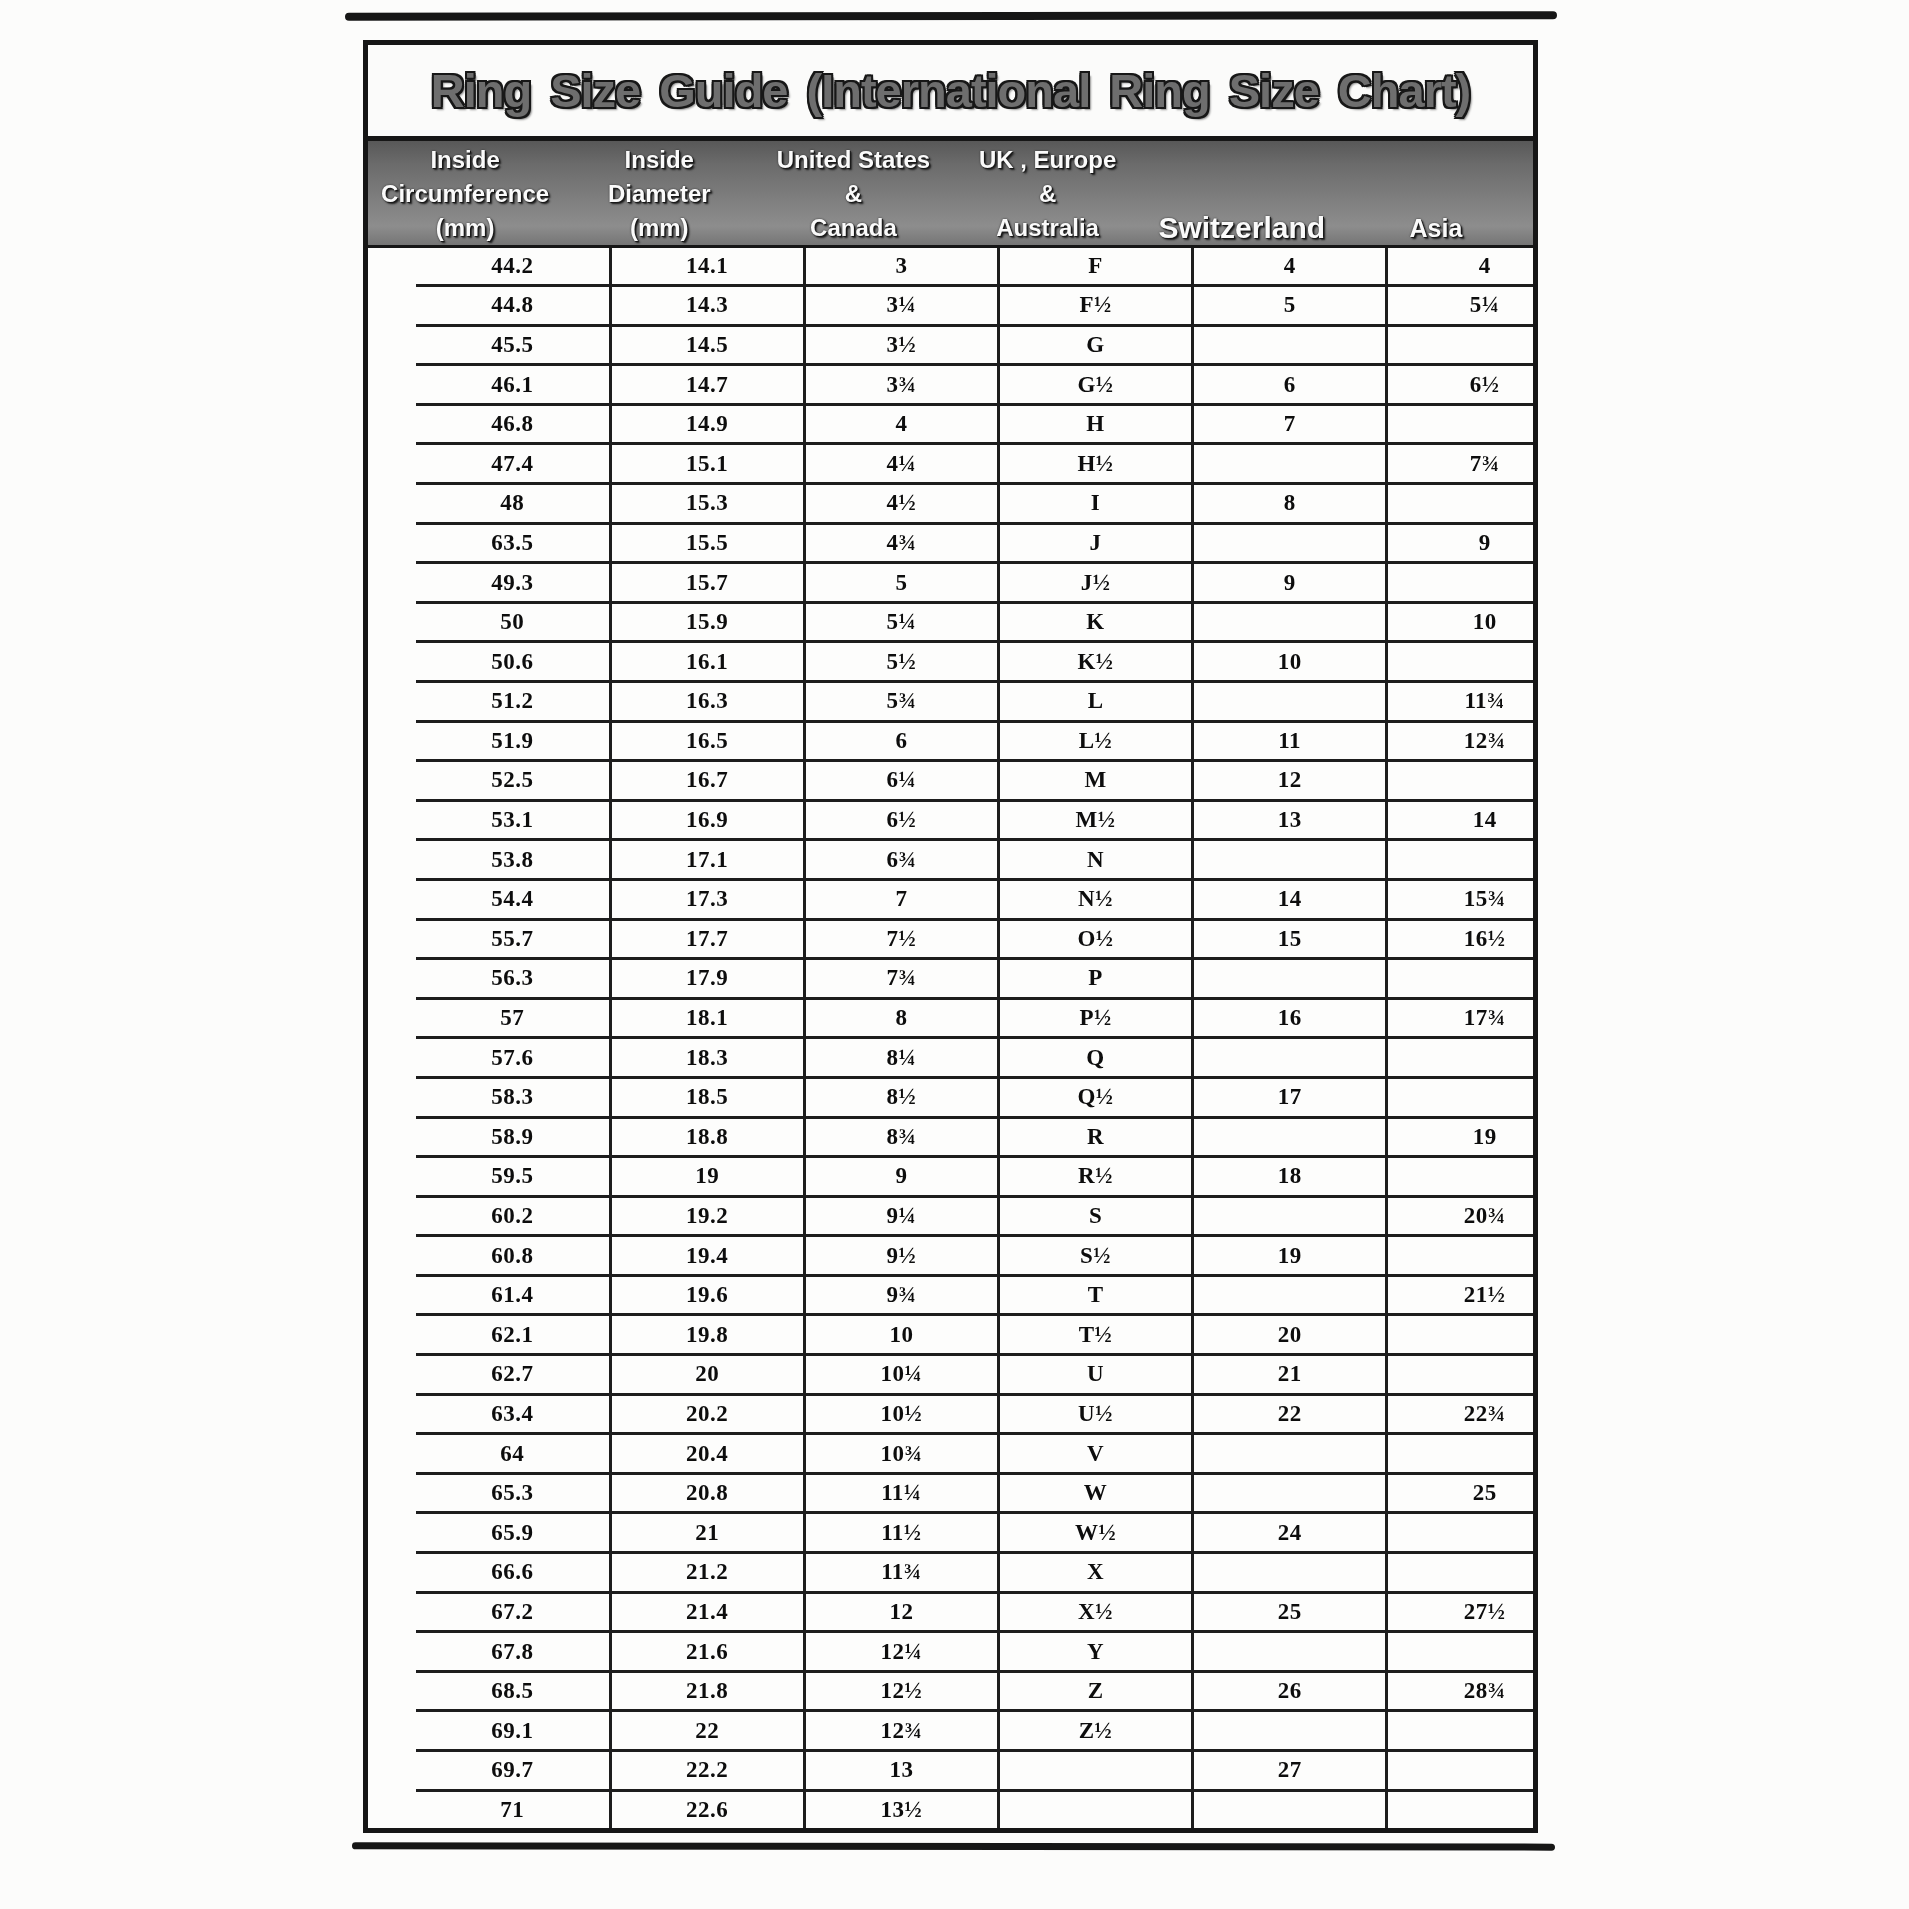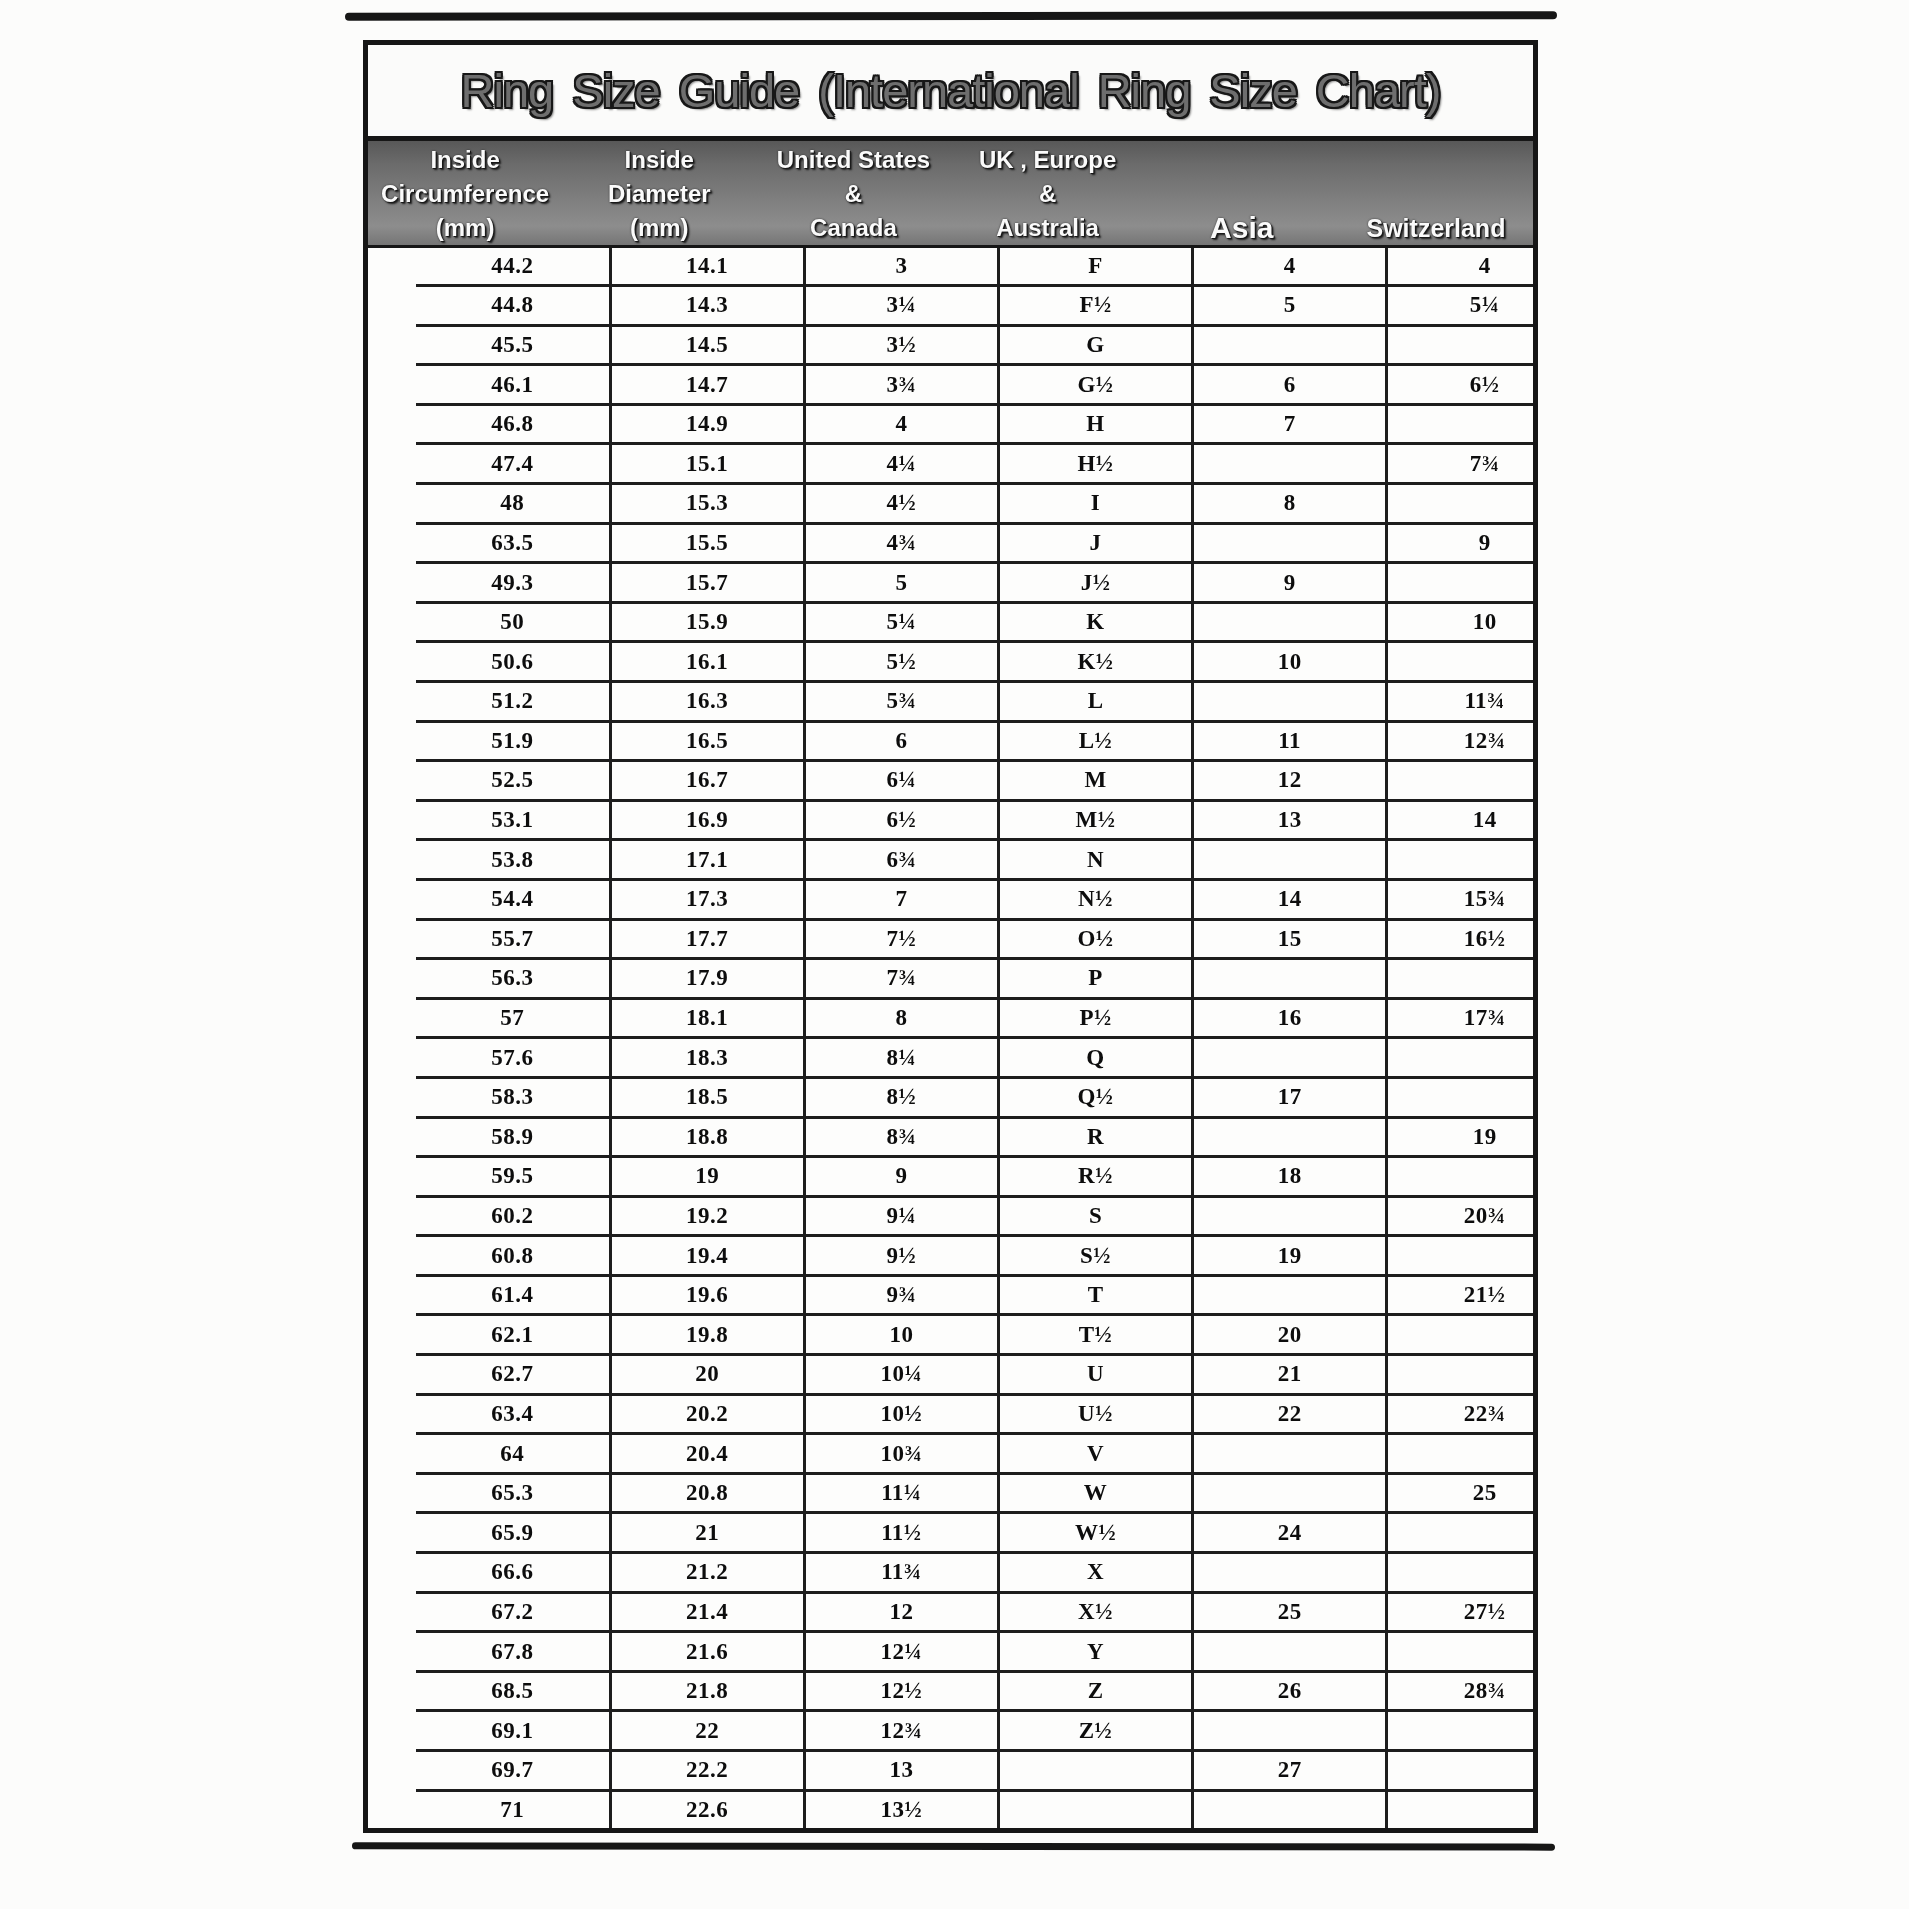--- a/index.html
+++ b/index.html
@@ -21,21 +21,21 @@
     display:flex; flex-direction:column;
   }
 
   .title-bar {
     height:96px; flex:0 0 96px;
     border-bottom:5px solid #161616;
     display:flex; align-items:center; justify-content:center;
     background:#fbfbfa;
   }
   .title-text {
-    font-size:47px; font-weight:normal; letter-spacing:-1px; word-spacing:7px;
+    font-size:47px; font-weight:bold; letter-spacing:-1px; word-spacing:7px;
     white-space:nowrap; color:#6e6e6e;
     text-shadow:
       -2px -2px 0 #171717, 2px -2px 0 #171717,
       -2px  2px 0 #171717, 2px  2px 0 #171717,
        0   -2px 0 #171717, 0    2px 0 #171717,
       -2px  0   0 #171717, 2px  0   0 #171717,
        3px  3px 2px rgba(20,20,20,0.45);
   }
 
   .header-row {
@@ -102,24 +102,24 @@
           <div class="header-line">United States</div>
           <div class="header-line">&amp;</div>
           <div class="header-line">Canada</div>
         </div>
         <div class="header-cell">
           <div class="header-line">UK , Europe</div>
           <div class="header-line">&amp;</div>
           <div class="header-line">Australia</div>
         </div>
         <div class="header-cell">
+          <div class="header-line">Switzerland</div>
+        </div>
+        <div class="header-cell">
           <div class="header-line">Asia</div>
-        </div>
-        <div class="header-cell">
-          <div class="header-line">Switzerland</div>
         </div>
       </div>
 
     <div class="table-wrap">
       <table class="ring-table">
         <tbody>
             <tr>
               <td>44.2</td>
               <td>14.1</td>
               <td>3</td>

